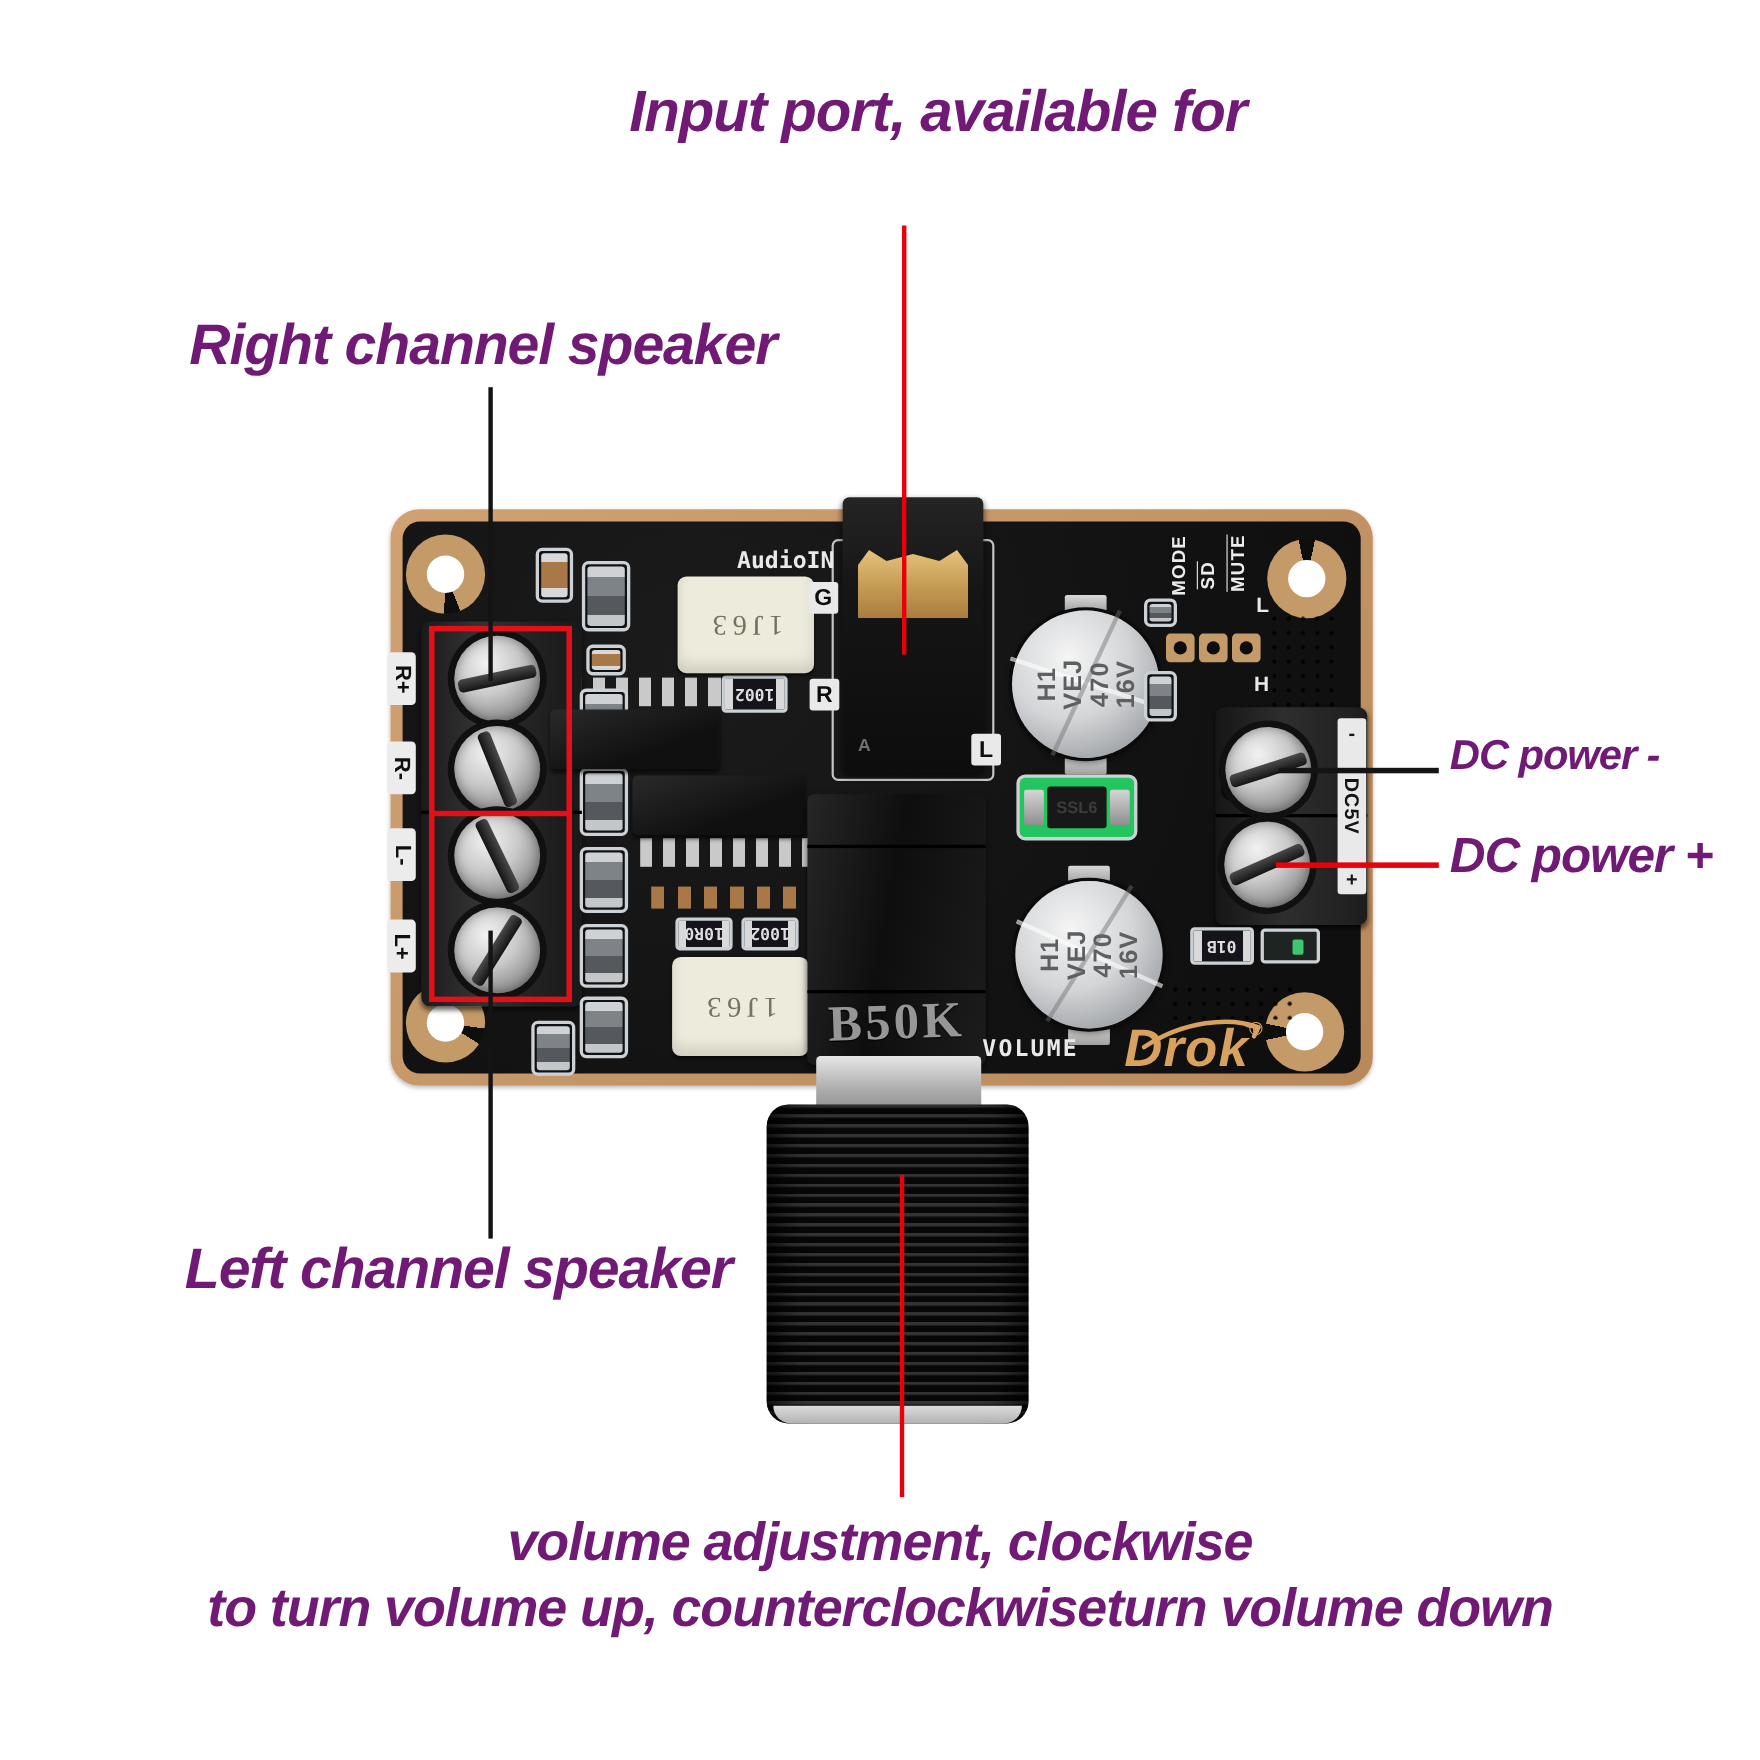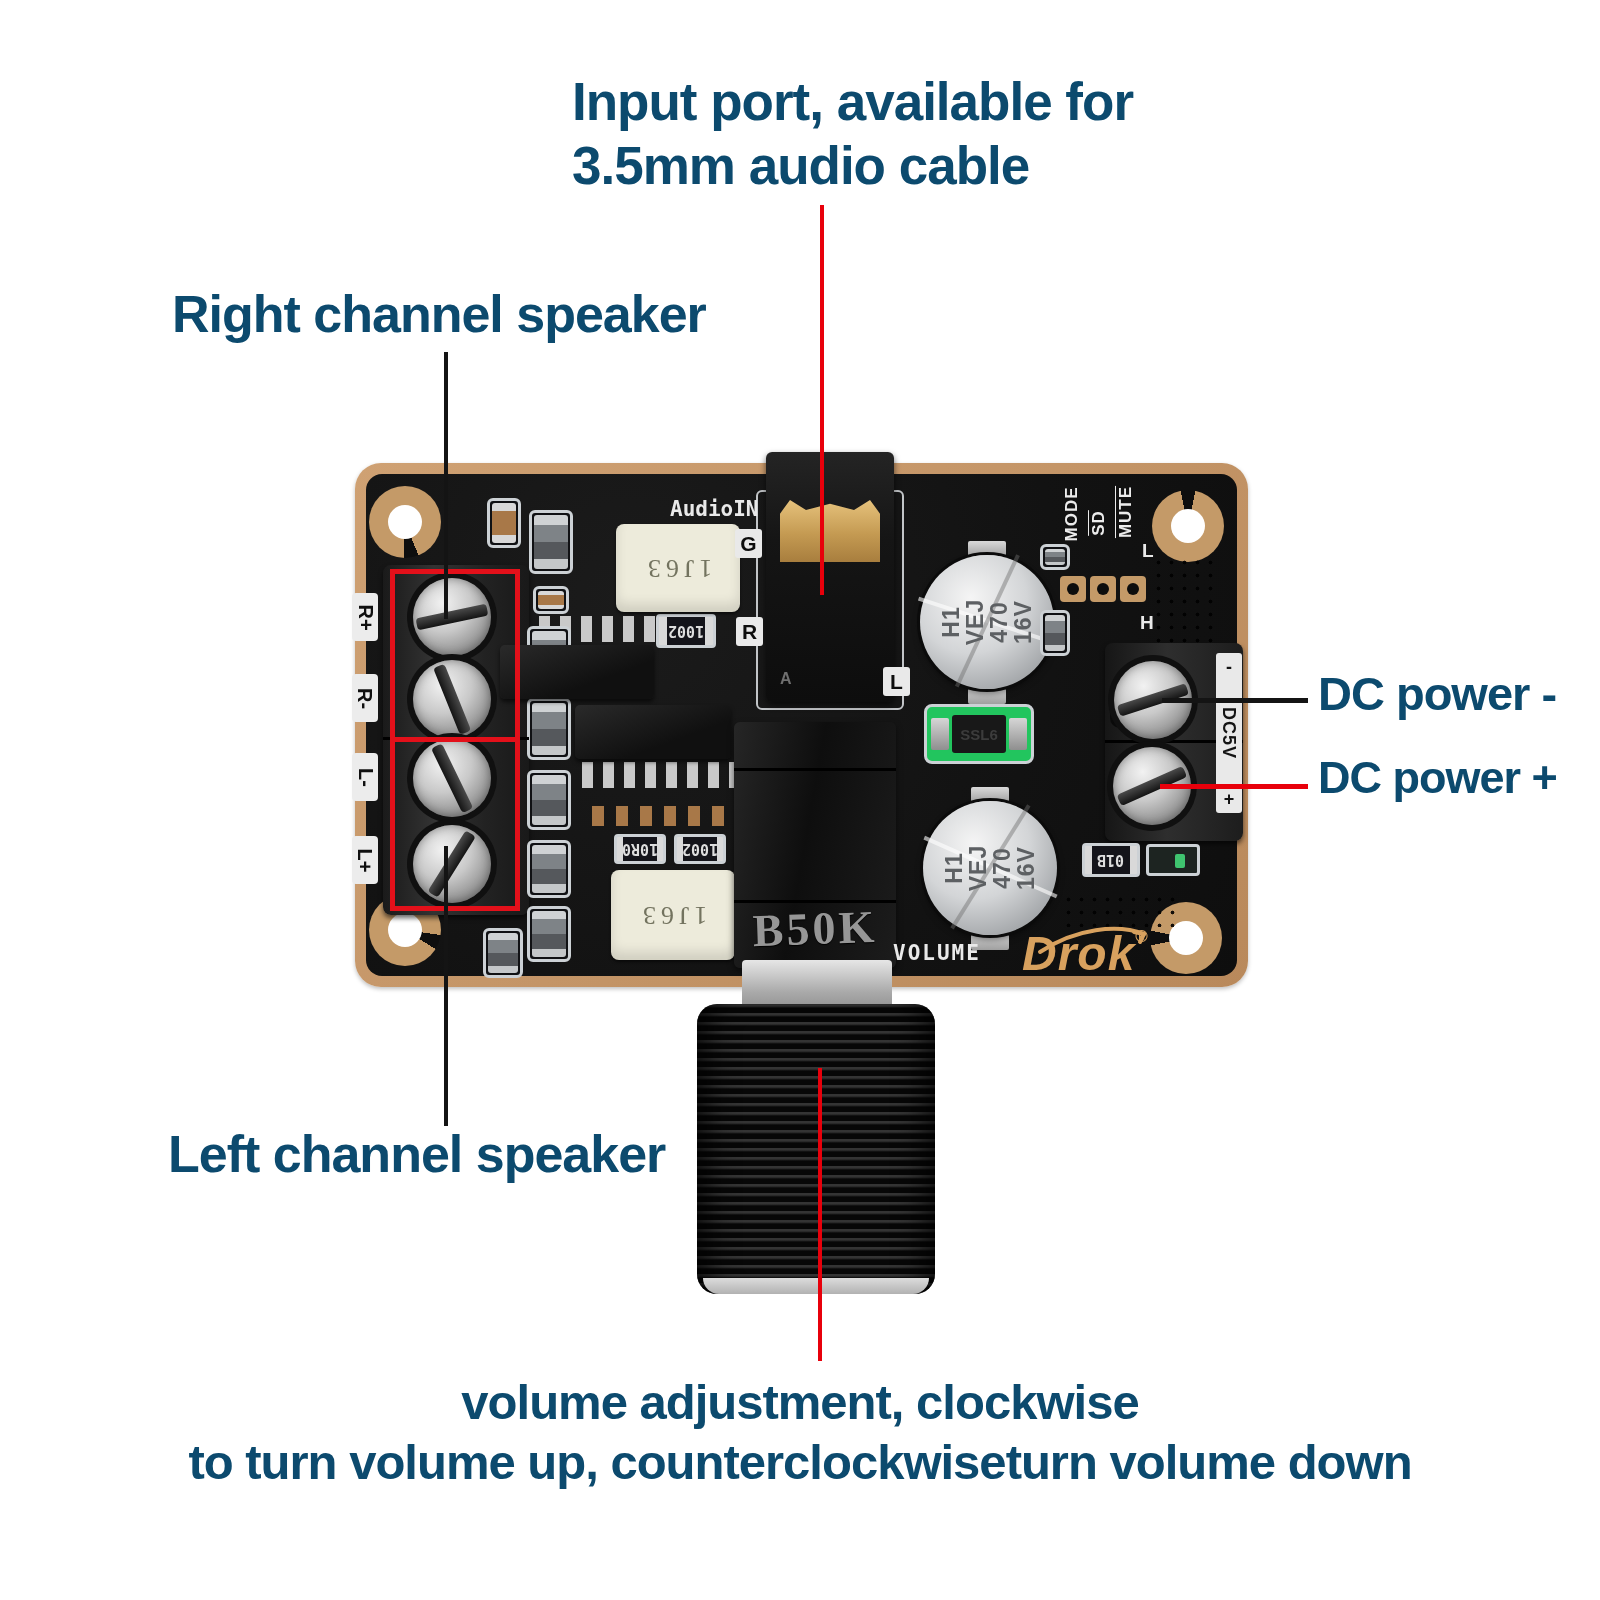--- a/index.html
+++ b/index.html
@@ -1,20 +1,20 @@
 <!DOCTYPE html>
 <html><head>
 <meta charset="utf-8">
 <style>
   html,body{margin:0;padding:0;background:#fff;}
   #canvas{position:relative;width:1600px;height:1600px;background:#ffffff;overflow:hidden;
           font-family:"Liberation Sans",sans-serif;}
   .abs{position:absolute;box-sizing:border-box;}
   
-  .callout{position:absolute;font-weight:700;color:#0c4a6e;
+  .callout{position:absolute;font-style:italic;font-weight:700;color:#701a75;
            white-space:nowrap;letter-spacing:-1px;z-index:31;}
   
   .cline{position:absolute;z-index:30;}
   
   .board-gold{background:linear-gradient(135deg,#cfa173,#b9895b);border-radius:26px;z-index:1;
               box-shadow:0 2px 4px rgba(0,0,0,.25);}
   .board-black{background:radial-gradient(circle at 30% 25%,#1b1b1b,#121212 60%,#0e0e0e);
                border-radius:16px;z-index:2;}
   .hole{border-radius:50%;z-index:3;}
   .hole i{position:absolute;left:50%;top:50%;transform:translate(-50%,-50%);
@@ -102,25 +102,24 @@
   .brand sup{font-size:17px;vertical-align:28px;font-style:normal;}
   .swoosh{position:absolute;z-index:8;}
 </style>
 </head>
 <body>
 
 <div id="canvas">
 
   <div class="callout" style="left:572px;top:70px;font-size:53px;line-height:64px;">
     <div>Input port, available for</div>
-    <div>3.5mm audio cable</div>
   </div>
   <div class="callout" style="left:172px;top:284px;font-size:52px;">Right channel speaker</div>
   <div class="callout" style="left:168px;top:1124px;font-size:52px;">Left channel speaker</div>
-  <div class="callout" style="left:1318px;top:666px;font-size:47px;">DC power -</div>
+  <div class="callout" style="left:1318px;top:666px;font-size:38px;">DC power -</div>
   <div class="callout" style="left:94px;top:1372px;width:1412px;font-size:49px;line-height:60px;text-align:center;white-space:normal;">
     <div>volume adjustment, clockwise</div>
     <div>to turn volume up, counterclockwiseturn volume down</div>
   </div>
   <div class="callout" style="left:1318px;top:752px;font-size:45px;">DC power +</div>
 
   <div class="cline" style="left:820px;top:205px;width:4px;height:390px;background:#e8000b;"></div>
   <div class="cline" style="left:444px;top:352px;width:4px;height:267px;background:#141414;"></div>
   <div class="cline" style="left:444px;top:846px;width:4px;height:280px;background:#141414;"></div>
   <div class="cline" style="left:1162px;top:698px;width:146px;height:5px;background:#141414;"></div>

